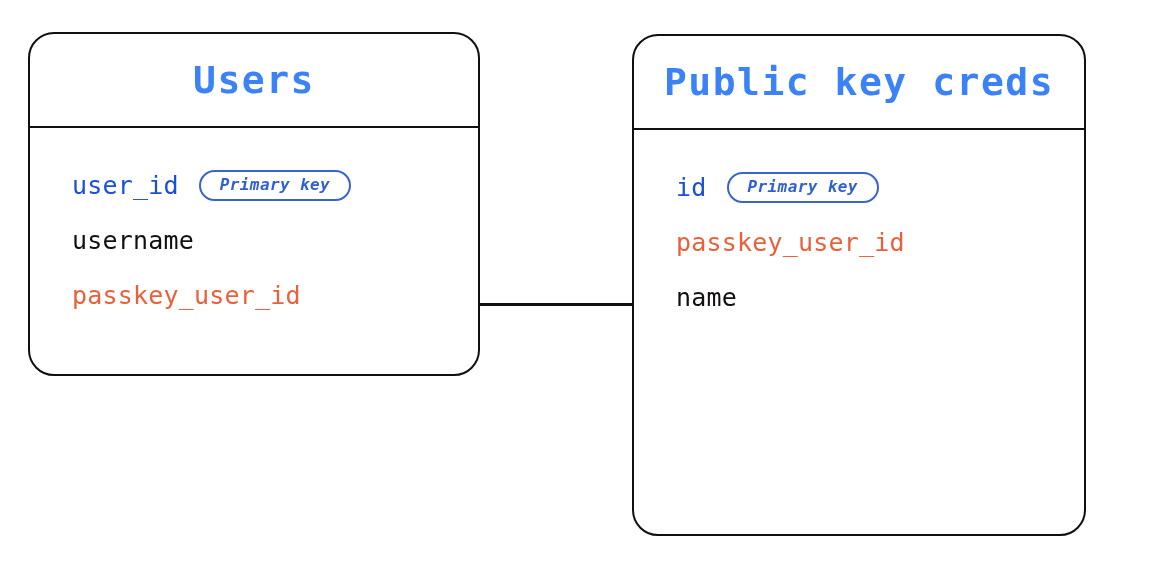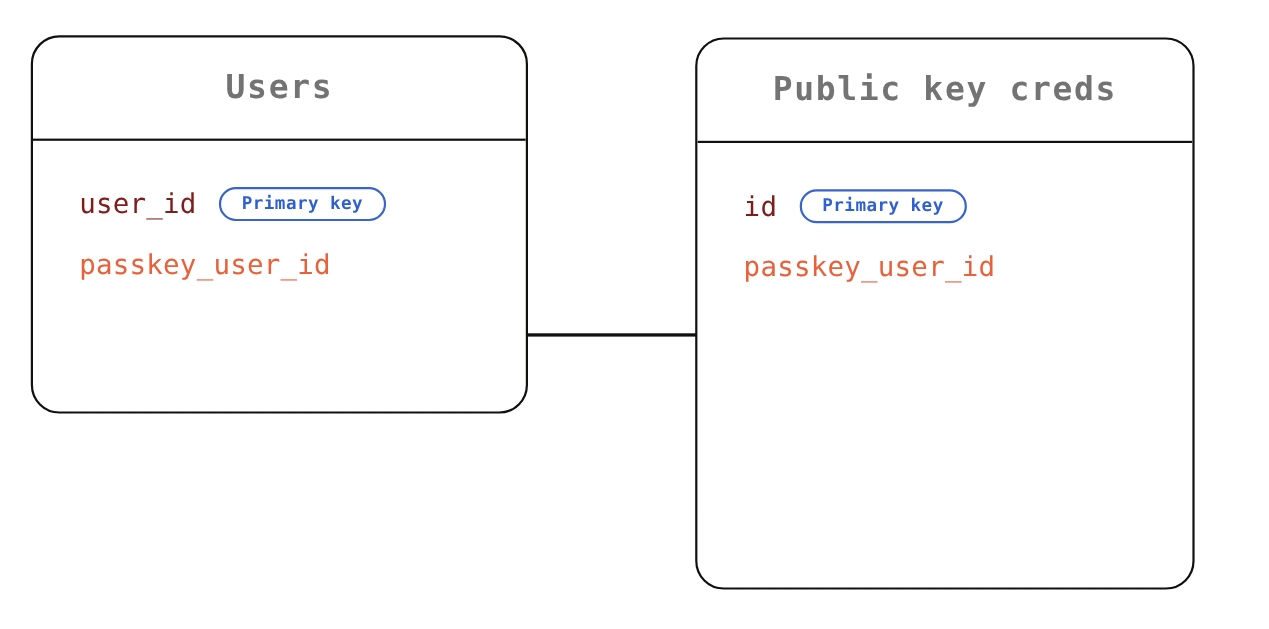--- a/index.html
+++ b/index.html
@@ -43,23 +43,23 @@
     position: relative;
     box-sizing: border-box;
     height: 94px;
     display: flex;
     align-items: center;
     justify-content: center;
     border-bottom: 2px solid #12100e;
   }
   .entity-title {
     font-family: "DejaVu Sans Mono", "Liberation Mono", monospace;
-    font-size: 30px;
+    font-size: 38px;
     font-weight: bold;
-    color: #737373;
+    color: #3b82f6;
     letter-spacing: 1.5px;
     line-height: 1;
     white-space: nowrap;
   }
 
   .field-list {
     box-sizing: border-box;
     padding: 30px 0 0 42px;
   }
   .field-row {
@@ -68,32 +68,33 @@
     height: 55px;
     white-space: nowrap;
   }
   .field-name {
     font-family: "DejaVu Sans Mono", "Liberation Mono", monospace;
     font-size: 25px;
     line-height: 1;
     color: #12100e;
     letter-spacing: 0.2px;
   }
-  .field-name.key   { color: #7f1d1d; }
+  .field-name.key   { color: #1d4ed8; }
   .field-name.fk    { color: #e8613a; text-align: right; }
 
   .badge {
     display: inline-flex;
     align-items: center;
     justify-content: center;
     margin-left: 20px;
     padding: 4px 19px 5px 19px;
     border: 2px solid #3a63cc;
     border-radius: 999px;
     background: #ffffff;
+    font-style: italic;
   }
   .badge-label {
     font-family: "DejaVu Sans Mono", "Liberation Mono", monospace;
     font-size: 16px;
     font-weight: bold;
     color: #2f5fd0;
     letter-spacing: 0.4px;
     line-height: 1.1;
     white-space: nowrap;
   }
@@ -119,20 +120,23 @@
     </div>
     <div class="field-list">
 
       <div class="field-row">
         <span class="field-name key">user_id</span>
         <span class="badge">
           <span class="badge-label">Primary key</span>
         </span>
       </div>
 
+      <div class="field-row">
+        <span class="field-name">username</span>
+      </div>
 
       <div class="field-row">
         <span class="field-name fk">passkey_user_id</span>
       </div>
 
     </div>
   </div>
 
   <div id="relationship-connector"></div>
 
@@ -148,18 +152,21 @@
           <span class="badge-label">Primary key</span>
         </span>
       </div>
 
 
       <div class="field-row">
         <span class="field-name fk">passkey_user_id</span>
       </div>
 
 
+      <div class="field-row">
+        <span class="field-name">name</span>
+      </div>
 
 
     </div>
   </div>
 
 </div>
 
 </body></html>

